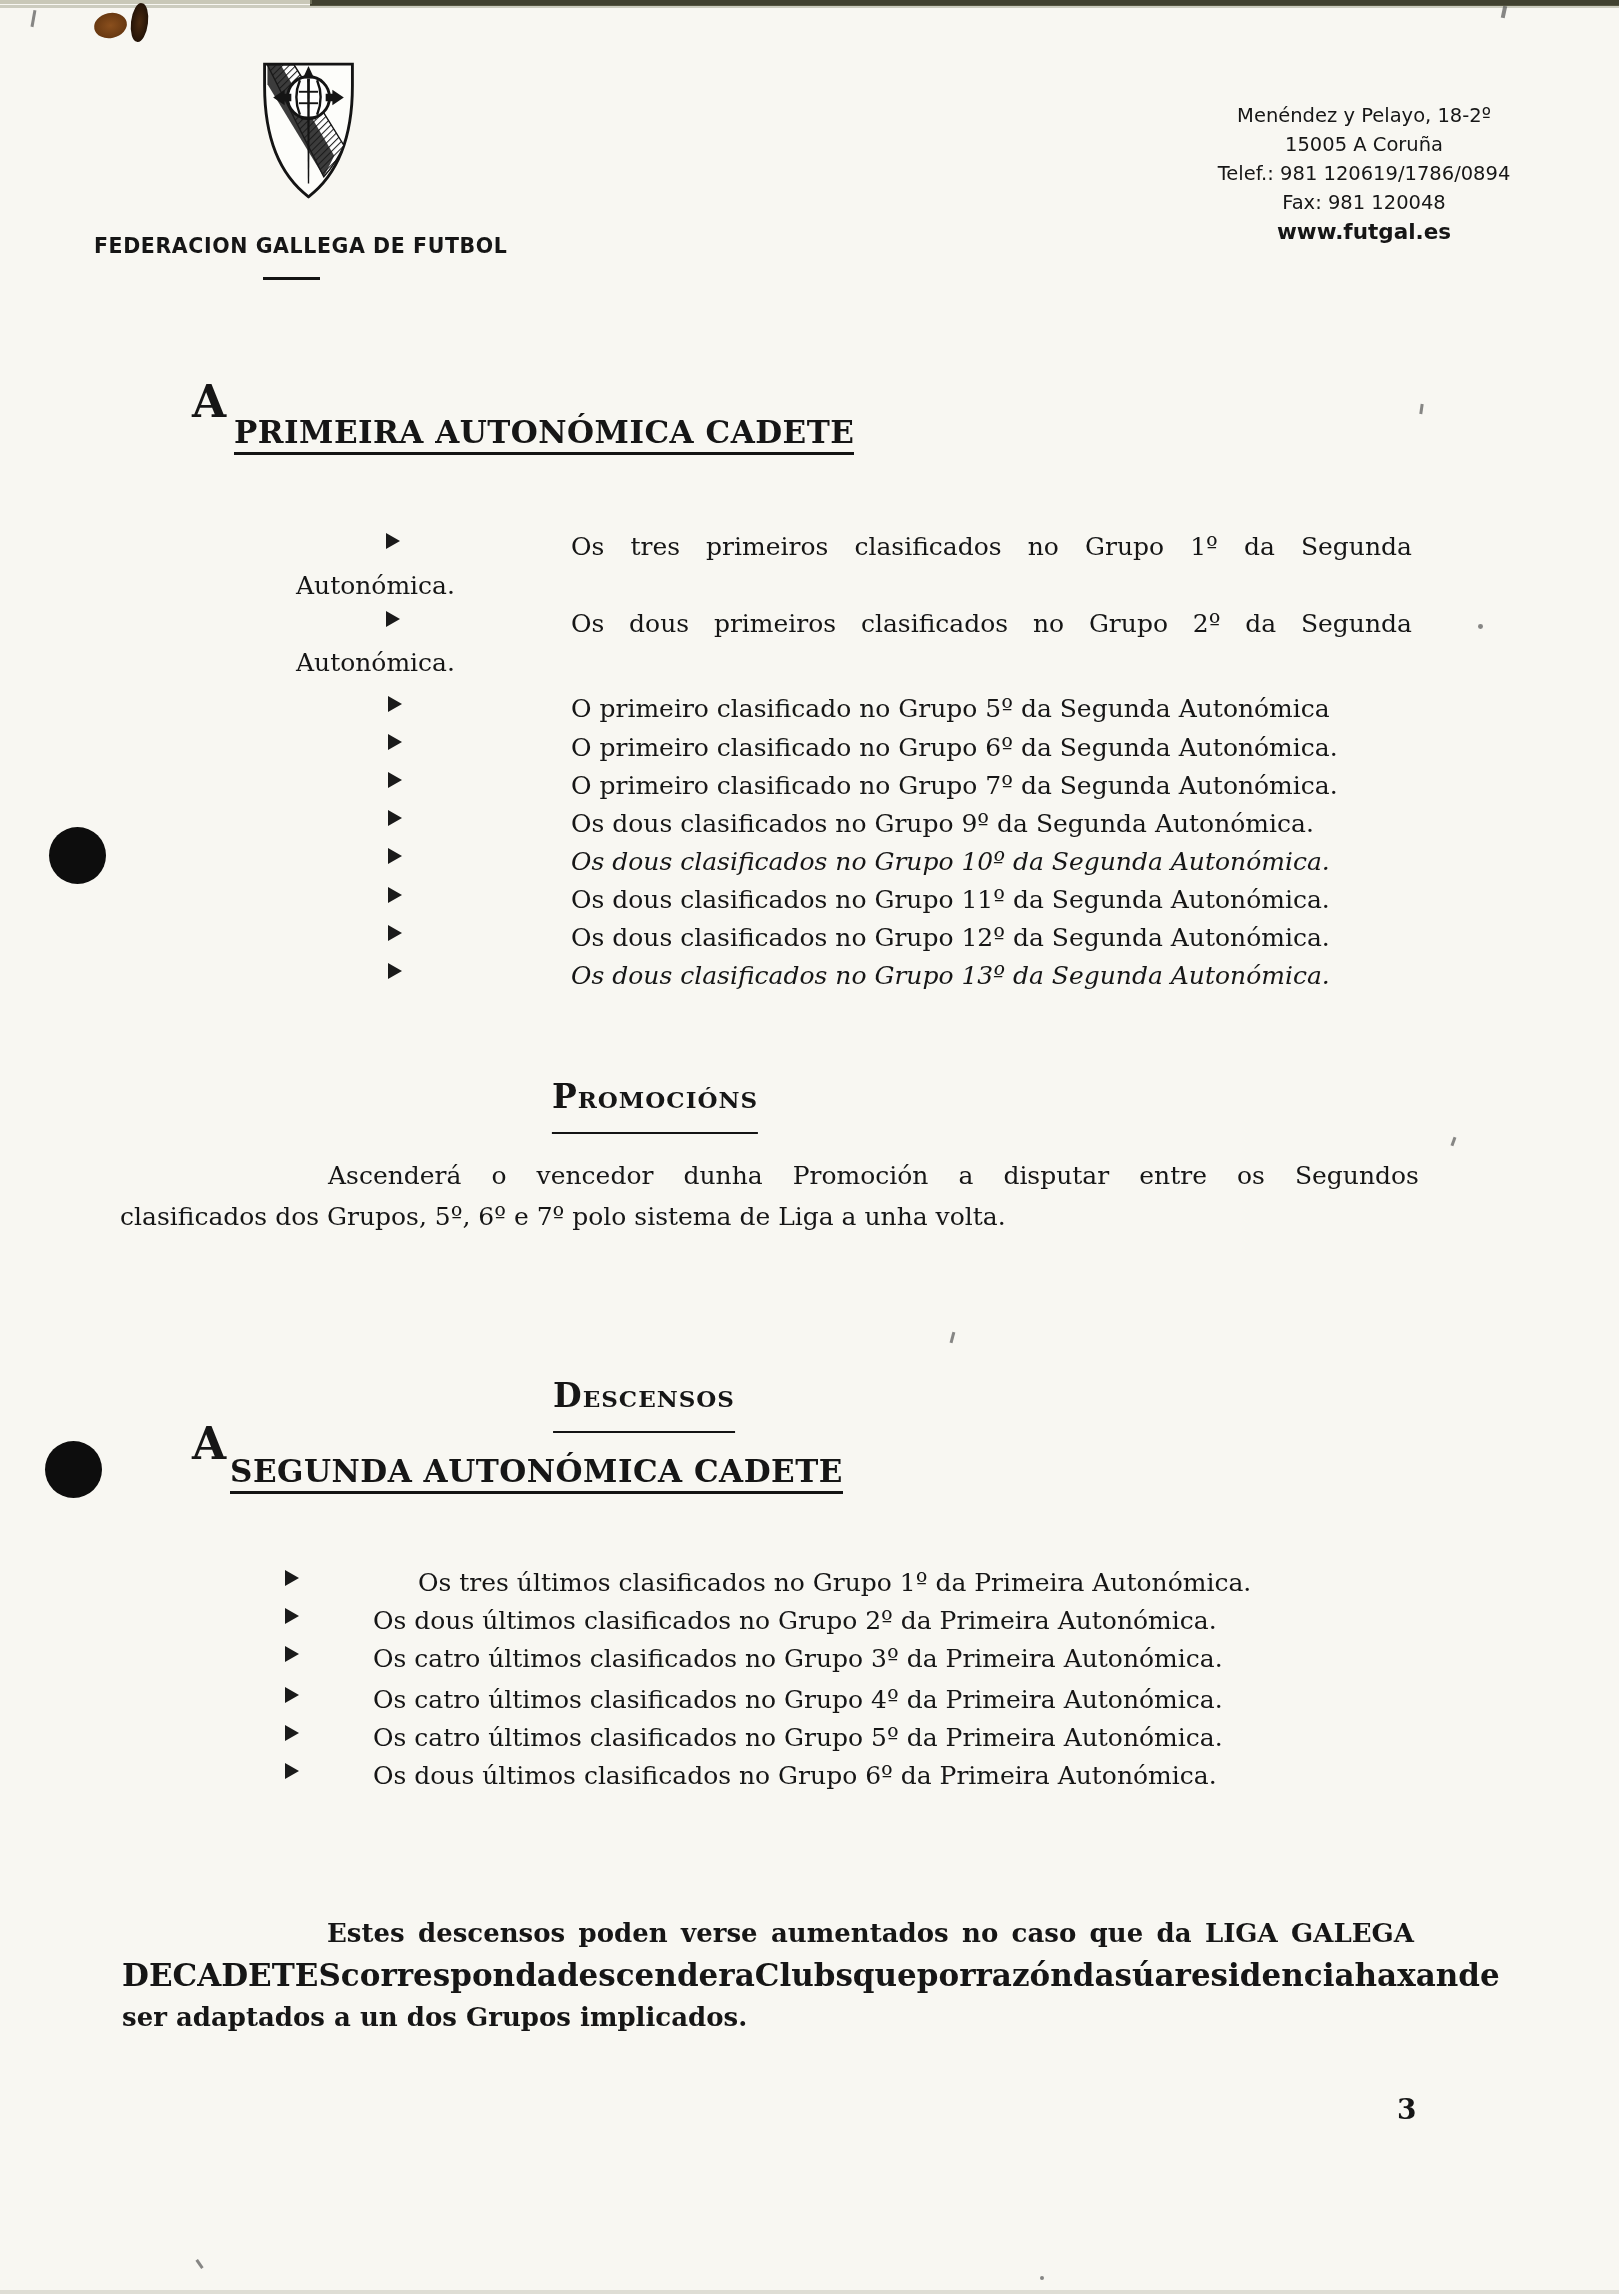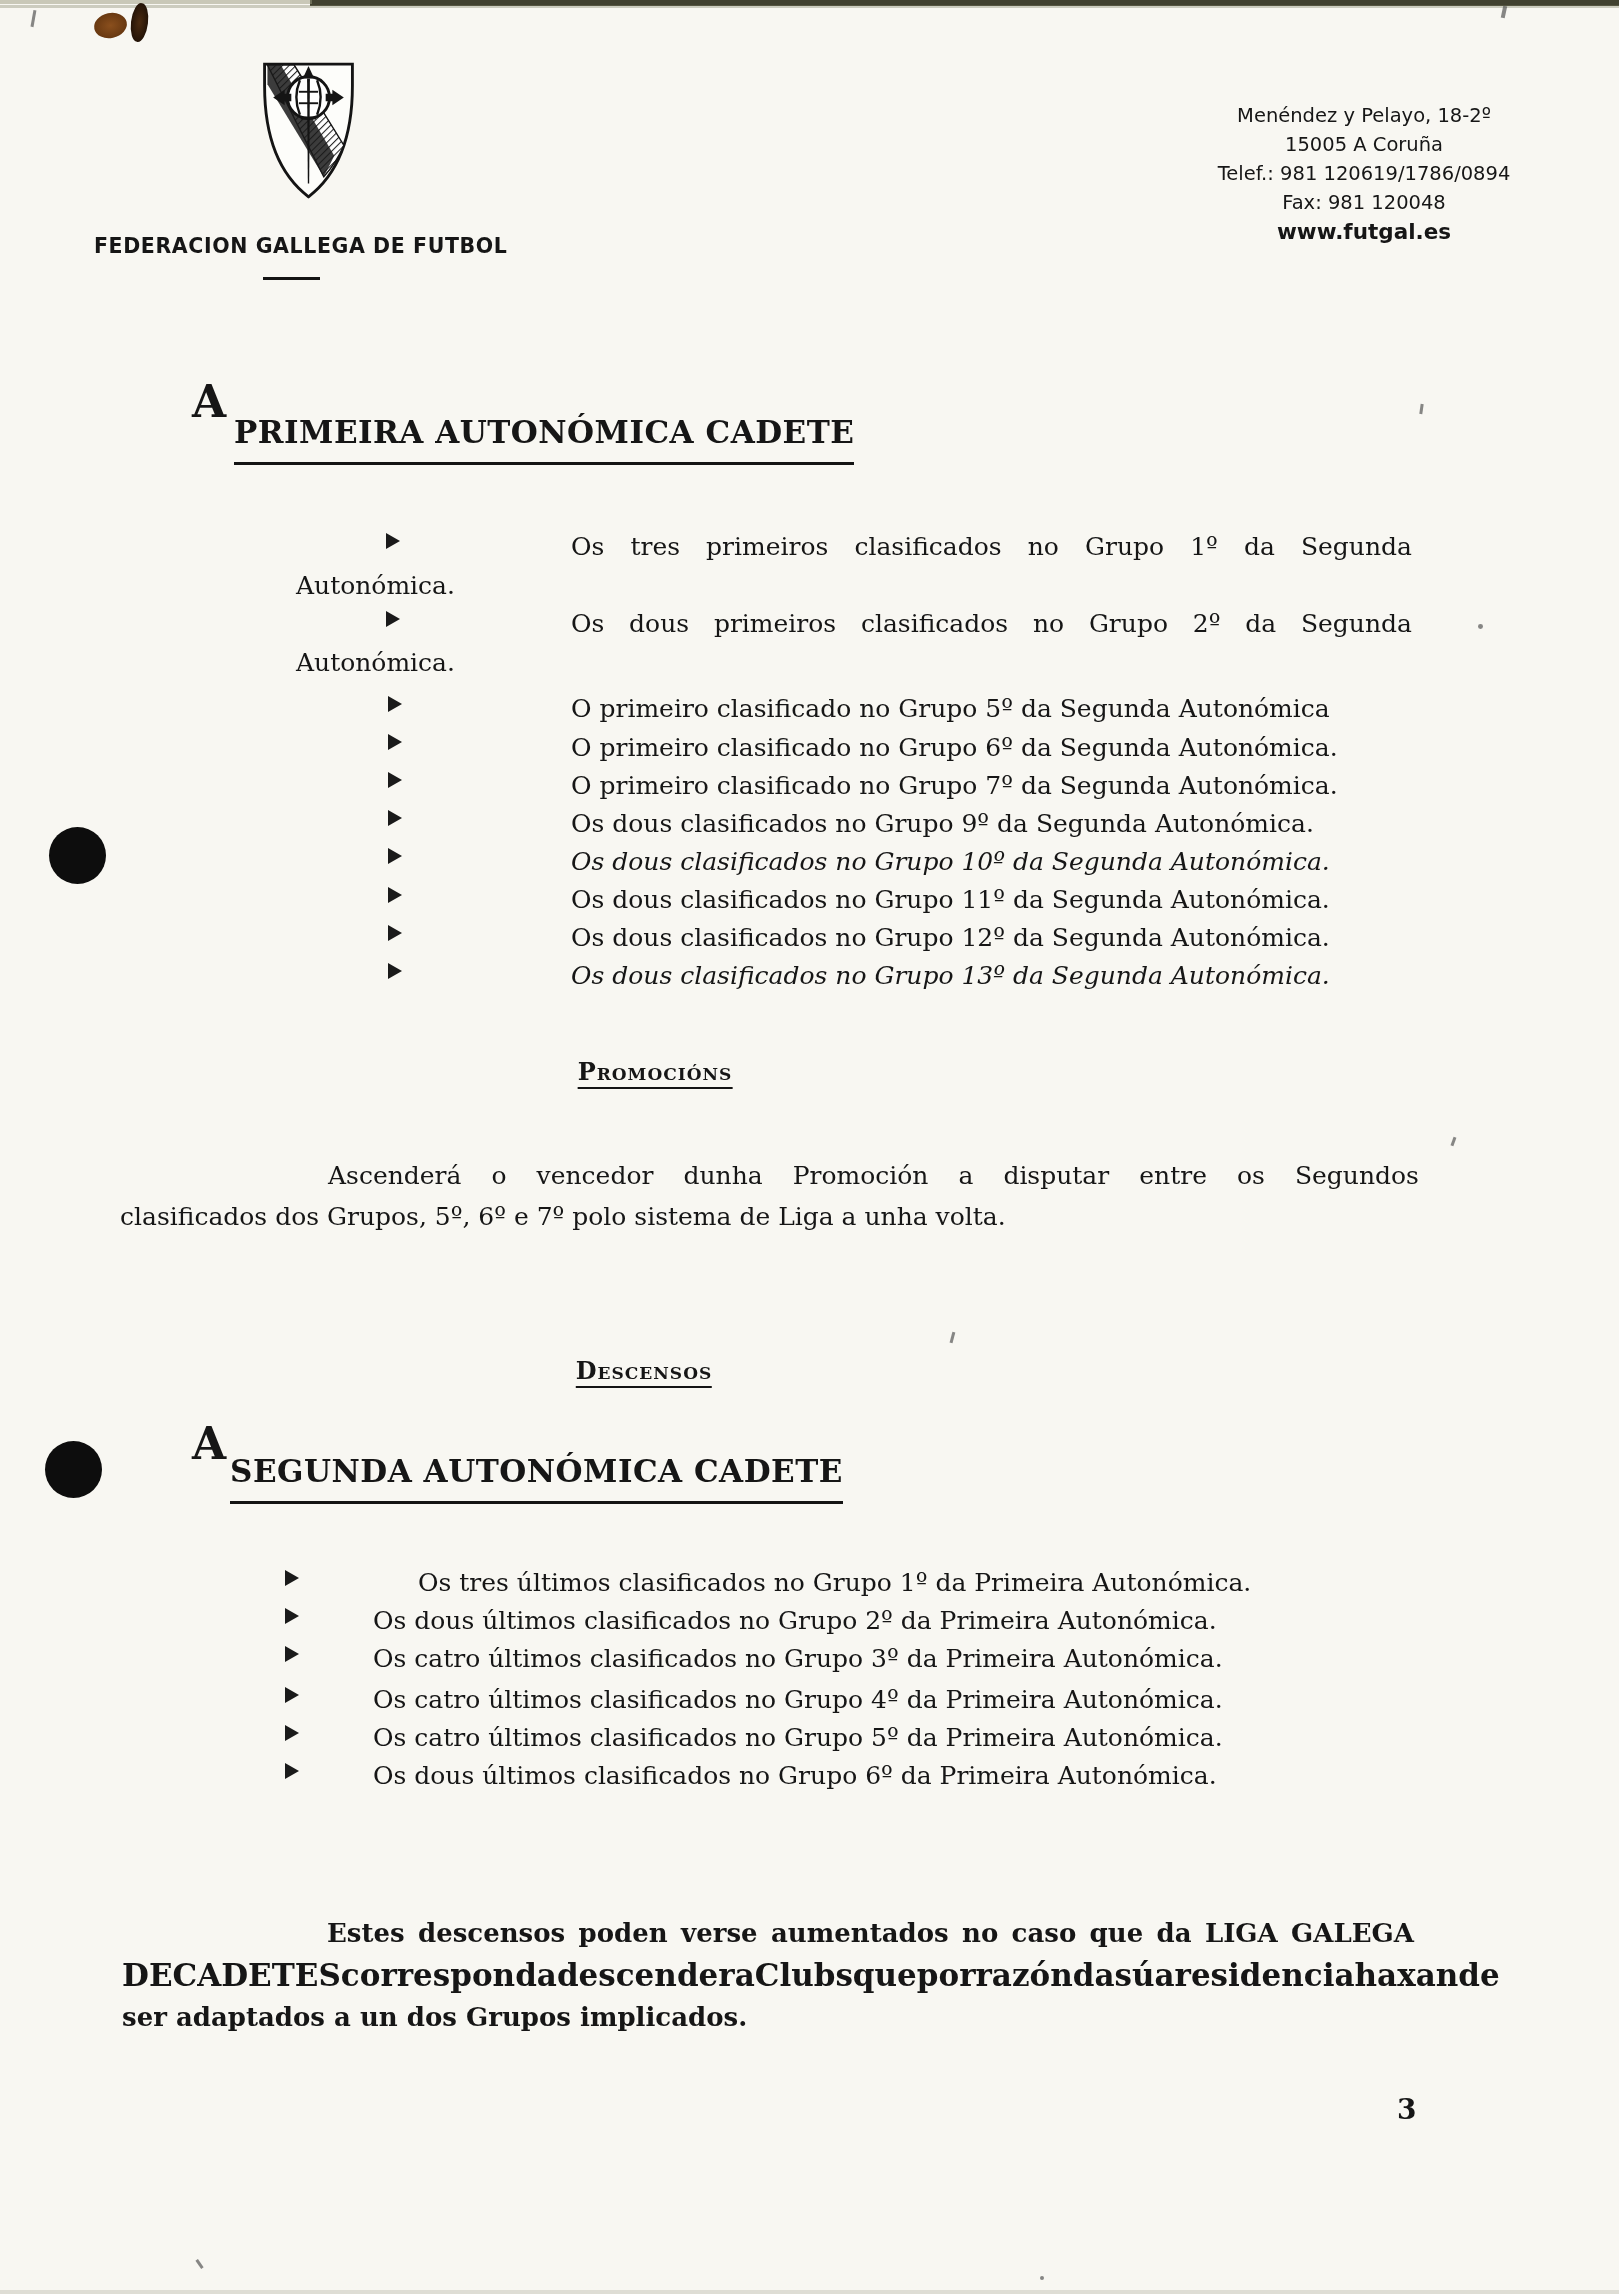--- a/index.html
+++ b/index.html
@@ -16,27 +16,27 @@
   .body-text{font-size:25px;line-height:38px;white-space:nowrap;}
   .bold{font-weight:700;}
   .tri{
     position:absolute;width:0;height:0;
     border-left:14.6px solid #1a1a1a;
     border-top:8.8px solid transparent;
     border-bottom:8.8px solid transparent;
   }
   .utitle{
     font-weight:700;font-size:31px;letter-spacing:0.5px;
-    border-bottom:3.9px solid #141414;padding-bottom:12px;
+    border-bottom:3.9px solid #141414;padding-bottom:2px;
     white-space:nowrap;
   }
   .smallcaps{
-    font-variant-caps:small-caps;font-weight:700;font-size:24px;
-    border-bottom:2.9px solid #141414;padding-bottom:1px;
-    white-space:nowrap;letter-spacing:1px;
+    font-variant-caps:small-caps;font-weight:700;font-size:33px;
+    border-bottom:2.9px solid #141414;padding-bottom:16px;
+    white-space:nowrap;letter-spacing:1px;margin-top:20px;
   }
   .marker-a{font-weight:700;font-size:44px;line-height:1;}
   .contact{width:488px;text-align:center;font-size:19.5px;line-height:29px;}
   .justify-line{white-space:nowrap;}
   .punch-dot{position:absolute;width:57px;height:57px;border-radius:50%;background:#0d0d0d;}
   .speck{position:absolute;background:#555;opacity:.7;}
   .blot{position:absolute;border-radius:50%;}
 </style>
 </head>
 <body>

